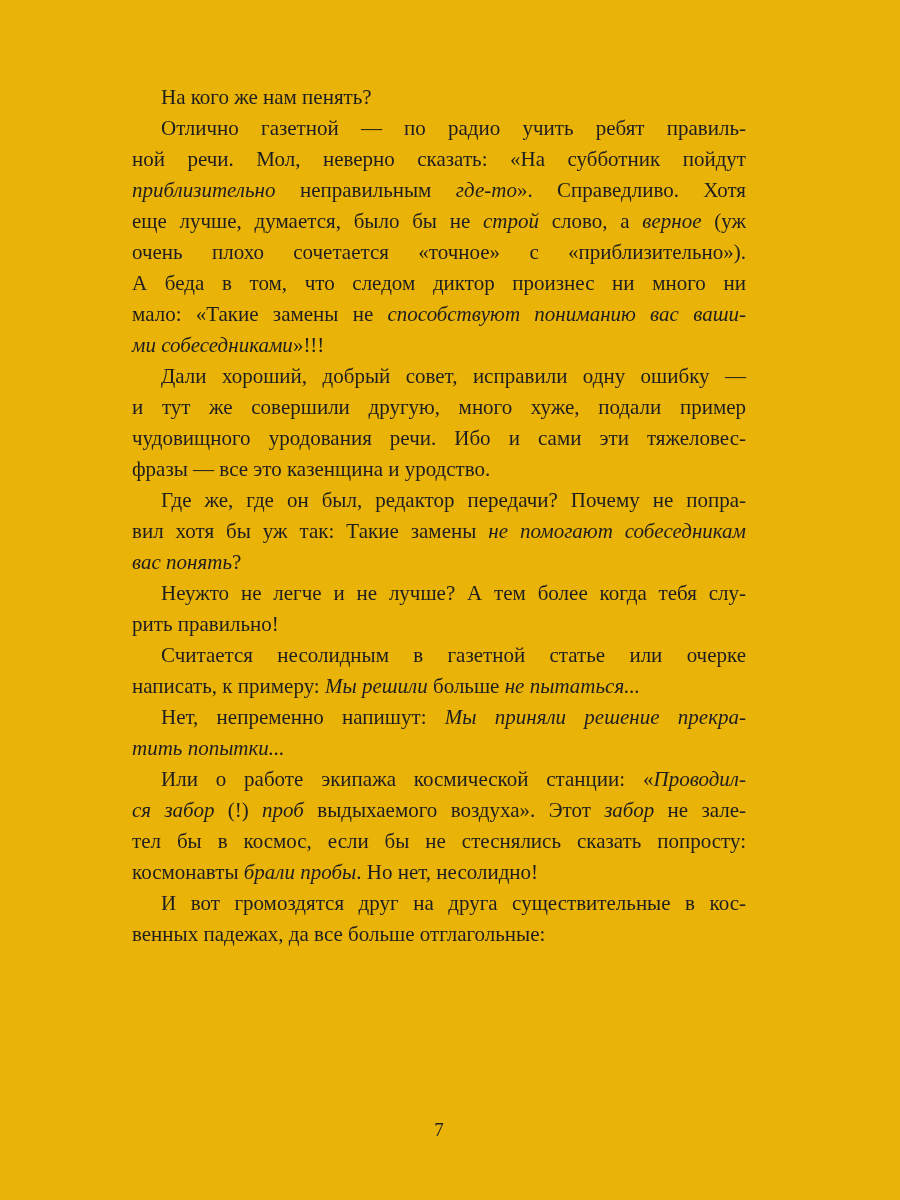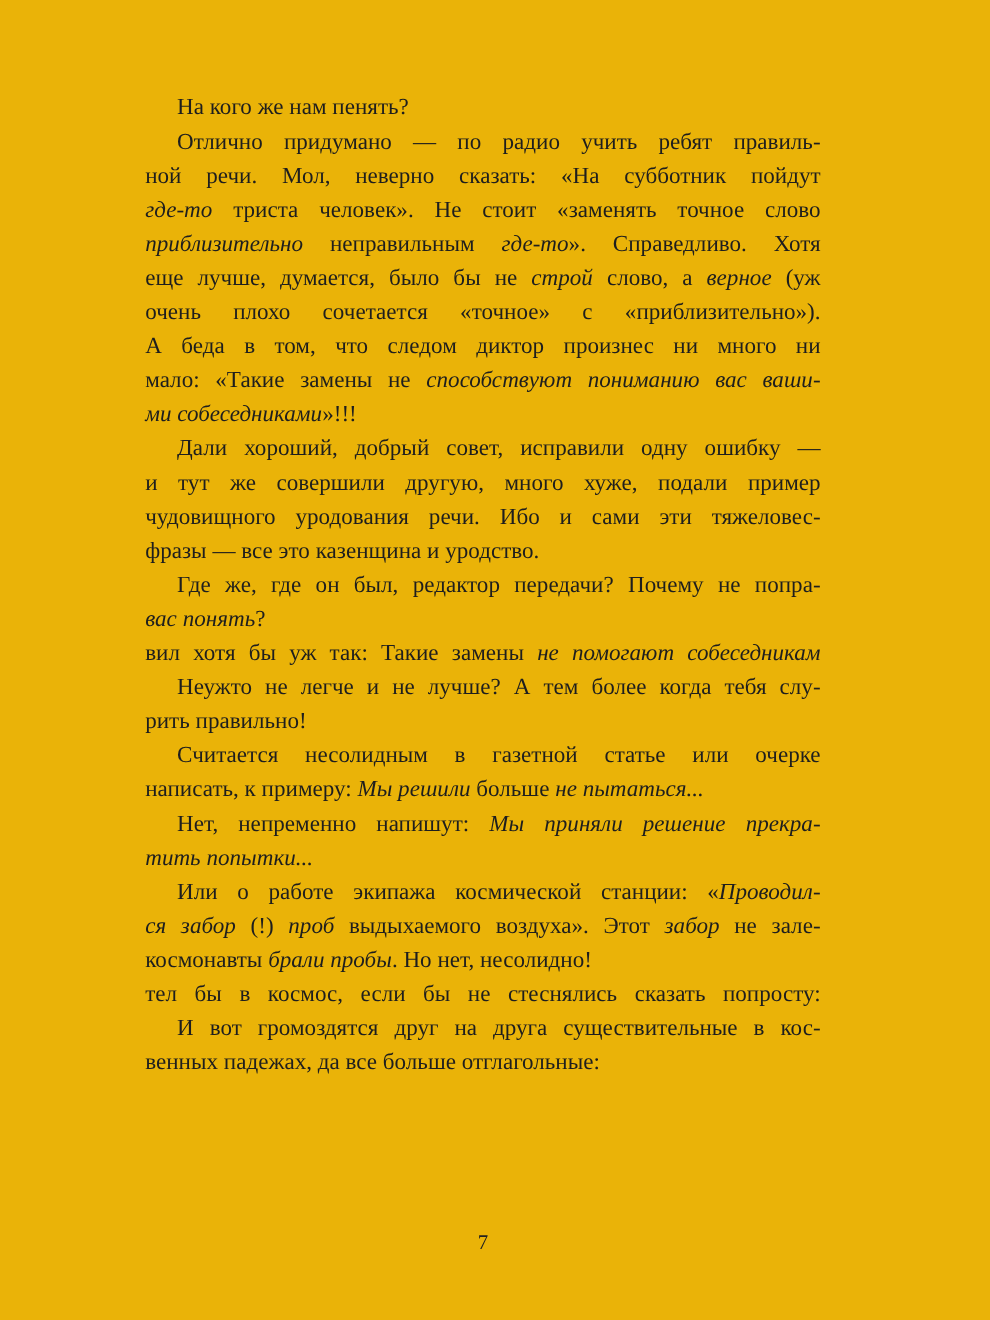--- a/index.html
+++ b/index.html
@@ -50,43 +50,42 @@
     line-height: 24px;
     color: #222222;
   }
 </style>
 </head>
 <body>
 
 <div class="page">
   <div class="text-block">
       <div class="line indent end"><span>На кого же нам пенять?</span></div>
-      <div class="line indent"><span>Отлично придумано — по радио учить ребят правиль-</span></div>
+      <div class="line indent"><span>Отлично газетной — по радио учить ребят правиль-</span></div>
       <div class="line"><span>ной речи. Мол, неверно сказать: «На субботник пойдут</span></div>
-      <div class="line"><span class="it">где-то</span><span> триста человек». Не стоит «заменять точное слово</span></div>
       <div class="line"><span class="it">приблизительно</span><span> неправильным </span><span class="it">где-то</span><span>». Справедливо. Хотя</span></div>
       <div class="line"><span>еще лучше, думается, было бы не </span><span class="it">строй</span><span> слово, а </span><span class="it">верное</span><span> (уж</span></div>
       <div class="line"><span>очень плохо сочетается «точное» с «приблизительно»).</span></div>
       <div class="line"><span>А беда в том, что следом диктор произнес ни много ни</span></div>
       <div class="line"><span>мало: «Такие замены не </span><span class="it">способствуют пониманию вас ваши-</span></div>
       <div class="line end"><span class="it">ми собеседниками</span><span>»!!!</span></div>
       <div class="line indent"><span>Дали хороший, добрый совет, исправили одну ошибку —</span></div>
       <div class="line"><span>и тут же совершили другую, много хуже, подали пример</span></div>
       <div class="line"><span>чудовищного уродования речи. Ибо и сами эти тяжеловес-</span></div>
       <div class="line end"><span>фразы — все это казенщина и уродство.</span></div>
       <div class="line indent"><span>Где же, где он был, редактор передачи? Почему не попра-</span></div>
+      <div class="line"><span>вил хотя бы уж так: Такие замены </span><span class="it">не помогают собеседникам</span></div>
       <div class="line end"><span class="it">вас понять</span><span>?</span></div>
-      <div class="line"><span>вил хотя бы уж так: Такие замены </span><span class="it">не помогают собеседникам</span></div>
       <div class="line indent"><span>Неужто не легче и не лучше? А тем более когда тебя слу-</span></div>
       <div class="line end"><span>рить правильно!</span></div>
       <div class="line indent"><span>Считается несолидным в газетной статье или очерке</span></div>
       <div class="line end"><span>написать, к примеру: </span><span class="it">Мы решили</span><span> больше </span><span class="it">не пытаться...</span></div>
       <div class="line indent"><span>Нет, непременно напишут: </span><span class="it">Мы приняли решение прекра-</span></div>
       <div class="line end"><span class="it">тить попытки...</span></div>
       <div class="line indent"><span>Или о работе экипажа космической станции: «</span><span class="it">Проводил-</span></div>
       <div class="line"><span class="it">ся забор</span><span> (!) </span><span class="it">проб</span><span> выдыхаемого воздуха». Этот </span><span class="it">забор</span><span> не зале-</span></div>
+      <div class="line"><span>тел бы в космос, если бы не стеснялись сказать попросту:</span></div>
       <div class="line end"><span>космонавты </span><span class="it">брали пробы</span><span>. Но нет, несолидно!</span></div>
-      <div class="line"><span>тел бы в космос, если бы не стеснялись сказать попросту:</span></div>
       <div class="line indent"><span>И вот громоздятся друг на друга существительные в кос-</span></div>
       <div class="line end"><span>венных падежах, да все больше отглагольные:</span></div>
     </div>
   <div class="page-number">7</div>
 </div>
 
 </body></html>

